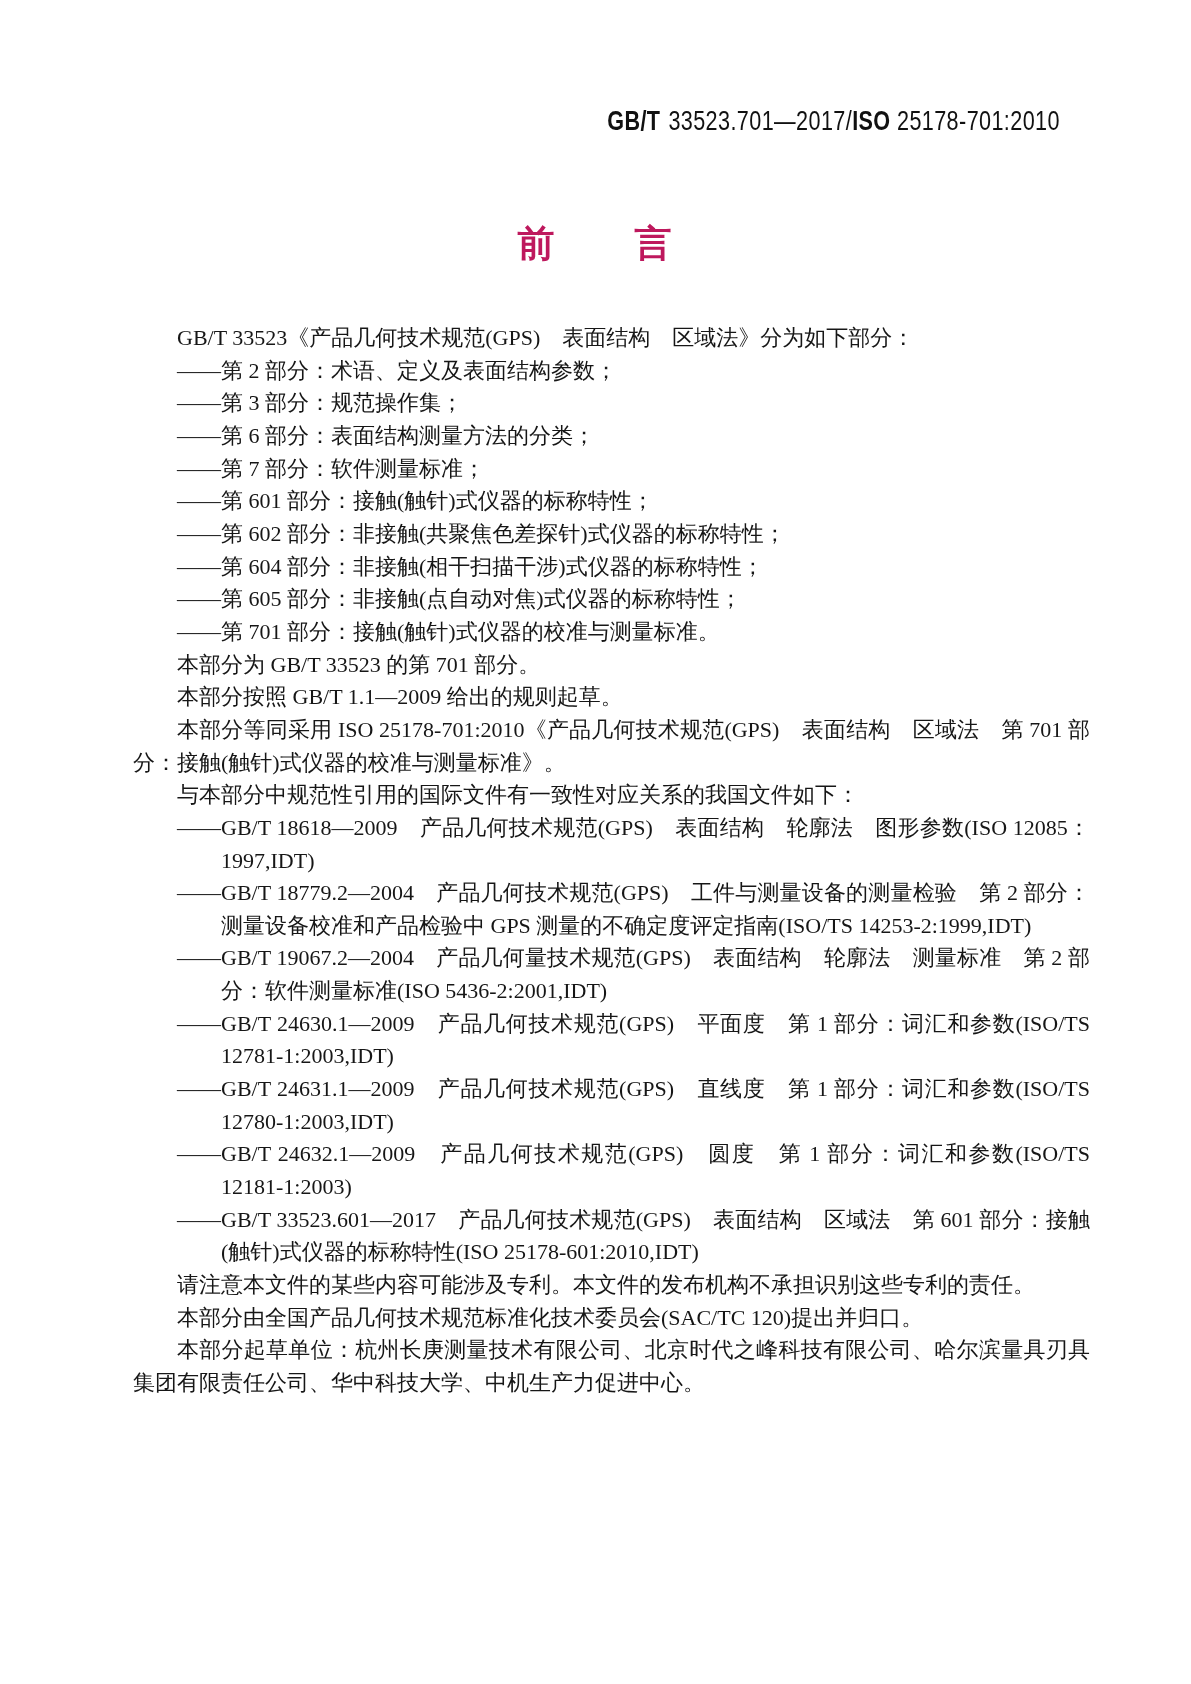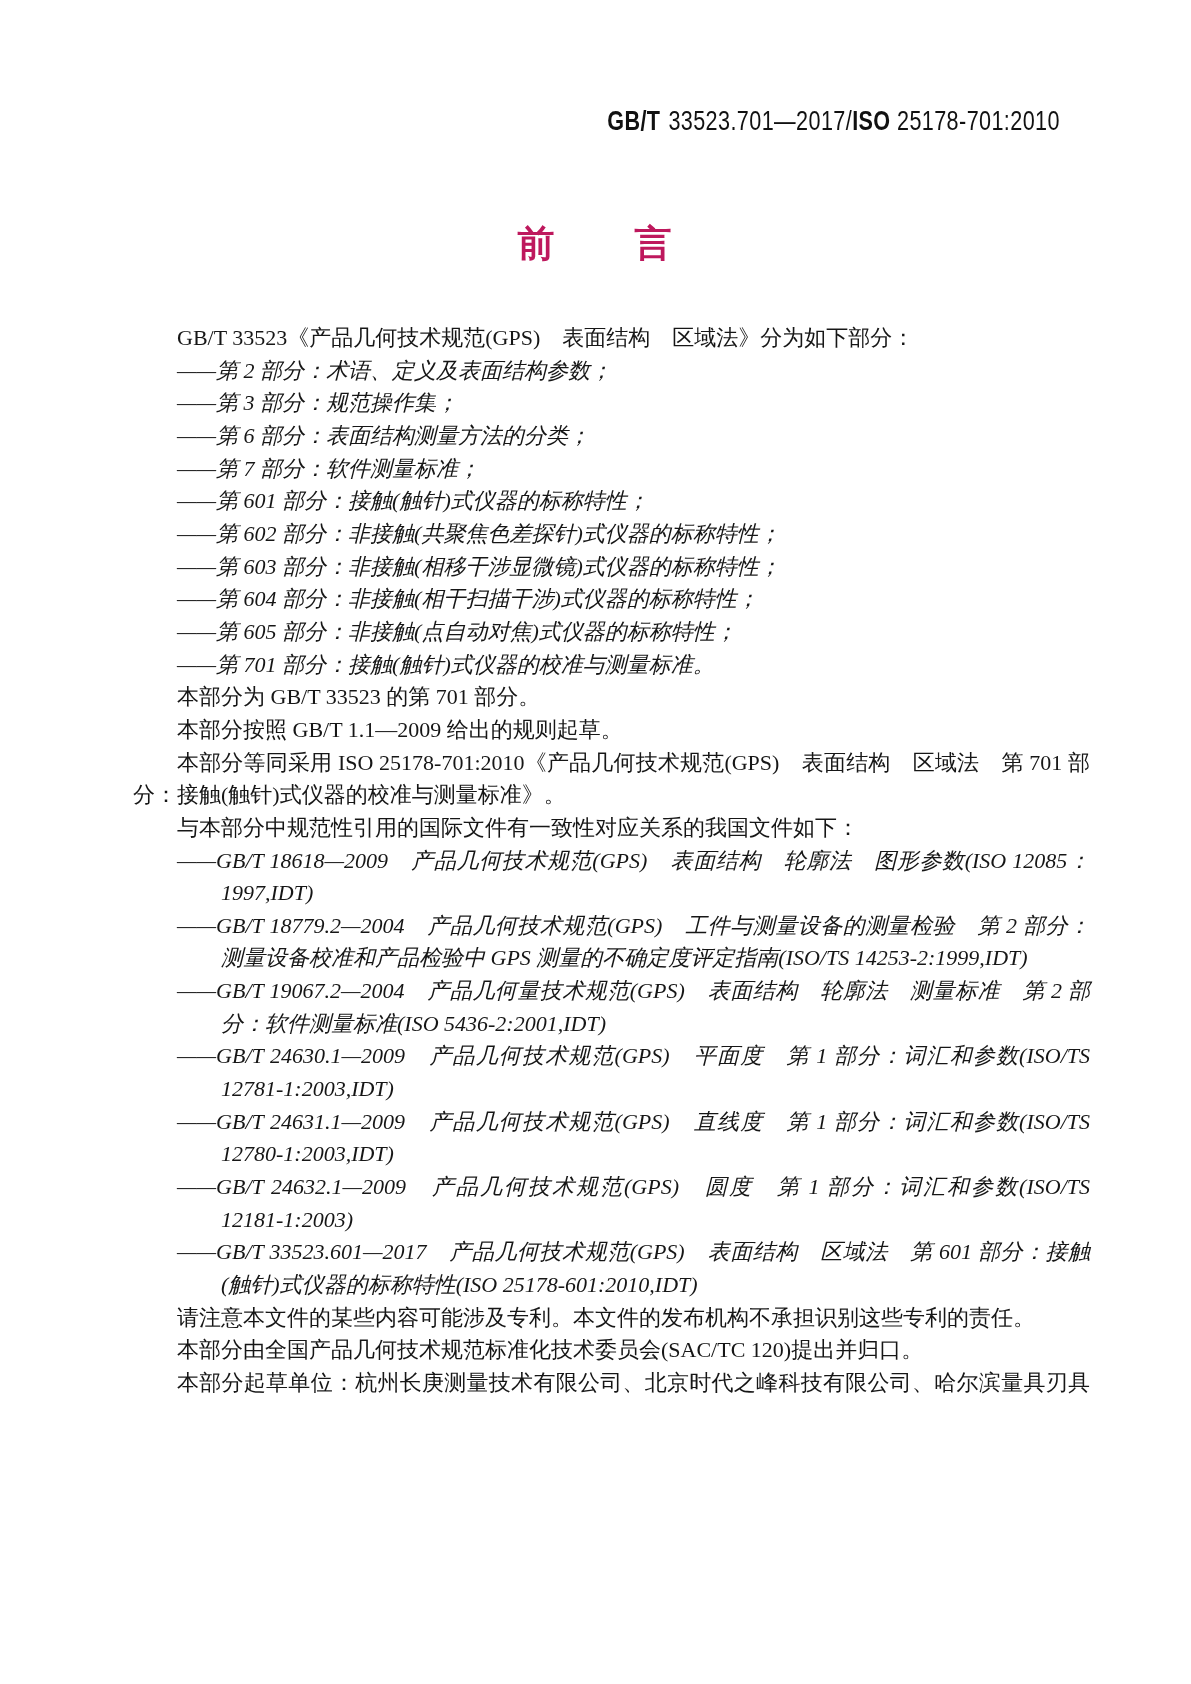--- a/index.html
+++ b/index.html
@@ -62,21 +62,20 @@
   .body-text p {
     margin: 0;
     padding: 0;
   }
   .body-text p.para {
     text-indent: 2em;
   }
   .body-text p.dash {
     padding-left: 4em;
     text-indent: -2em;
-    font-style: italic;
   }
 
   
   .page-number {
     position: absolute;
     top: 1522px;
     left: 1010px;
     font-size: 24px;
     color: #222;
   }
@@ -93,21 +92,20 @@
   <h1 class="doc-title">前　　言</h1>
 
   <main class="body-text">
     <p class="para">GB/T 33523《产品几何技术规范(GPS)　表面结构　区域法》分为如下部分：</p>
     <p class="dash">——第 2 部分：术语、定义及表面结构参数；</p>
     <p class="dash">——第 3 部分：规范操作集；</p>
     <p class="dash">——第 6 部分：表面结构测量方法的分类；</p>
     <p class="dash">——第 7 部分：软件测量标准；</p>
     <p class="dash">——第 601 部分：接触(触针)式仪器的标称特性；</p>
     <p class="dash">——第 602 部分：非接触(共聚焦色差探针)式仪器的标称特性；</p>
-    <p class="dash">——第 603 部分：非接触(相移干涉显微镜)式仪器的标称特性；</p>
     <p class="dash">——第 604 部分：非接触(相干扫描干涉)式仪器的标称特性；</p>
     <p class="dash">——第 605 部分：非接触(点自动对焦)式仪器的标称特性；</p>
     <p class="dash">——第 701 部分：接触(触针)式仪器的校准与测量标准。</p>
     <p class="para">本部分为 GB/T 33523 的第 701 部分。</p>
     <p class="para">本部分按照 GB/T 1.1—2009 给出的规则起草。</p>
     <p class="para">本部分等同采用 ISO 25178-701:2010《产品几何技术规范(GPS)　表面结构　区域法　第 701 部分：接触(触针)式仪器的校准与测量标准》。</p>
     <p class="para">与本部分中规范性引用的国际文件有一致性对应关系的我国文件如下：</p>
     <p class="dash">——GB/T 18618—2009　产品几何技术规范(GPS)　表面结构　轮廓法　图形参数(ISO 12085：1997,IDT)</p>
     <p class="dash">——GB/T 18779.2—2004　产品几何技术规范(GPS)　工件与测量设备的测量检验　第 2 部分：测量设备校准和产品检验中 GPS 测量的不确定度评定指南(ISO/TS 14253-2:1999,IDT)</p>
     <p class="dash">——GB/T 19067.2—2004　产品几何量技术规范(GPS)　表面结构　轮廓法　测量标准　第 2 部分：软件测量标准(ISO 5436-2:2001,IDT)</p>

